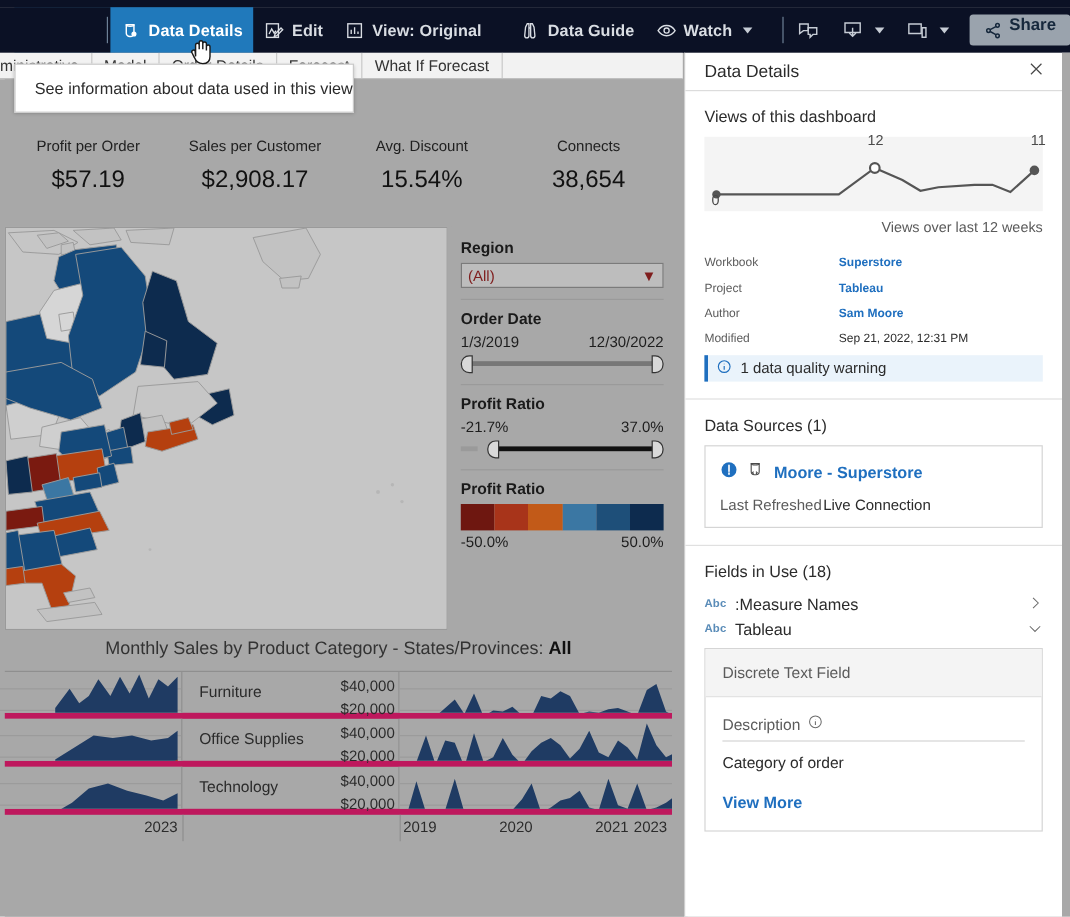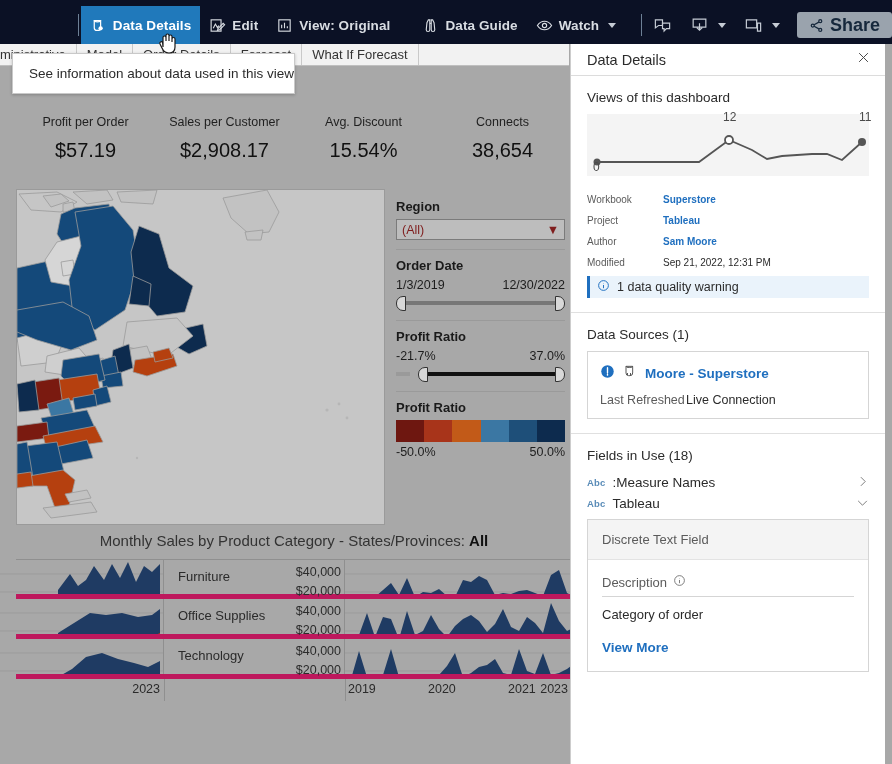--- a/index.html
+++ b/index.html
@@ -29,22 +29,22 @@
   .tb-item {
     display: flex; align-items: center; gap: 6px;
     height: 38px; padding: 0 9px; color: #d9dde3; font-size: 13.5px; white-space: nowrap;
   }
   .tb-item.active { background: #2079bb; color: #ffffff; }
   .tb-item .lbl { font-weight: bold; letter-spacing: .1px; }
   .tb-icon { display: inline-flex; align-items: center; justify-content: center; }
   .caret { width: 0; height: 0; border-left: 4px solid transparent; border-right: 4px solid transparent;
            border-top: 5px solid #c6ccd5; margin-left: 3px; }
   .share-btn {
-    display: flex; align-items: center; gap: 6px;
-    background: #9aa3ad; color: #16283c; font-weight: bold; font-size: 18px;
+    display: flex; gap: 6px;
+    background: #9aa3ad; color: #16283c; font-weight: bold; font-size: 14px;
     height: 26px; padding: 0 12px; border-radius: 3px; margin-left: 8px;
   }
 
   
   .tabsrow {
     position: absolute; left: 0; top: 44px; width: 569px; height: 22px;
     background: #f2f2f2; border-bottom: 1px solid #bfbfbf;
     display: flex; align-items: center; overflow: hidden;
   }
   .tab {
@@ -58,21 +58,21 @@
 
   
   .tooltip {
     position: absolute; left: 12px; top: 53px; width: 283px; height: 41px; z-index: 55;
     background: #ffffff; border: 1px solid #c9c9c9; box-shadow: 0 1px 3px rgba(0,0,0,.22);
     display: flex; align-items: center; padding-left: 16px;
     font-size: 13.5px; color: #2b2b2b;
   }
 
   
-  .dash { position: absolute; left: 16px; top: 66px; width: 569px; height: 698px; background: #a8a8a8; }
+  .dash { position: absolute; left: 4px; top: 66px; width: 569px; height: 698px; background: #a8a8a8; }
 
   .kpis { position: absolute; left: 0; top: 49px; width: 556px; height: 62px; display: flex; }
   .kpi { flex: 1; text-align: center; }
   .kpi .k-title { font-size: 12.5px; color: #1f1f1f; }
   .kpi .k-val { font-size: 20px; color: #111; margin-top: 10px; }
 
   .mapbox {
     position: absolute; left: 0; top: 123px; width: 369px; height: 336px;
     background: #c6c6c6; border: 1px solid #9a9a9a; overflow: hidden;
   }
@@ -131,21 +131,21 @@
   }
   .p-head .t { font-size: 14.5px; color: #2b2b2b; }
   .p-body { padding: 0 16px; }
   .sec-title { font-size: 13.5px; color: #2b2b2b; margin: 14px 0 9px 0; }
   .spark { background: #f4f4f4; height: 62px; position: relative; }
   .spark-cap { text-align: right; font-size: 12px; color: #5a5a5a; margin-top: 6px; }
 
   .meta { margin-top: 14px; }
   .meta-row { display: flex; font-size: 10px; line-height: 19px; margin-bottom: 2px; }
   .meta-row .k { width: 76px; color: #5b5b5b; flex-shrink: 0; }
-  .meta-row .v { color: #2b2b2b; }
+  .meta-row .v { color: #2b2b2b; margin-left: 36px; }
   .meta-row .v.link { color: #1f6fbf; font-weight: bold; }
   .warn {
     display: flex; align-items: center; gap: 7px; background: #eaf3fb;
     border-left: 3px solid #1f6fbf; height: 22px; padding-left: 7px;
     font-size: 12.5px; color: #2b2b2b; margin-top: 4px;
   }
 
   .divider { height: 1px; background: #e0e0e0; margin: 14px -16px 0 -16px; }
   .ds-card { border: 1px solid #d5d5d5; padding: 11px 12px 11px 12px; }
   .ds-top { display: flex; align-items: center; gap: 7px; }
@@ -573,20 +573,21 @@
         <svg width="290" height="62" viewBox="0 0 290 62">
           <polyline points="10,48 40,48 70,48 100,48 112,48 142,26 165,36 180,45 195,42 225,40 240,40 255,46 275,28" fill="none" stroke="#555" stroke-width="1.8"></polyline>
           <circle cx="10" cy="48" r="3.5" fill="#555"></circle>
           <circle cx="142" cy="26" r="4" fill="#ffffff" stroke="#555" stroke-width="1.8"></circle>
           <circle cx="275" cy="28" r="4" fill="#555"></circle>
         </svg>
         <span style="position:absolute; left:6px; top:46px; font-size:12px; color:#4a4a4a">0</span>
         <span style="position:absolute; left:136px; top:-4px; font-size:12px; color:#4a4a4a">12</span>
         <span style="position:absolute; left:272px; top:-4px; font-size:12px; color:#4a4a4a">11</span>
       </div>
+      <div class="spark-cap">Views over last 12 weeks</div>
 
       <div class="meta">
         <div class="meta-row">
           <span class="k">Workbook</span>
           <span class="v link">Superstore</span>
         </div>
         <div class="meta-row">
           <span class="k">Project</span>
           <span class="v link">Tableau</span>
         </div>

